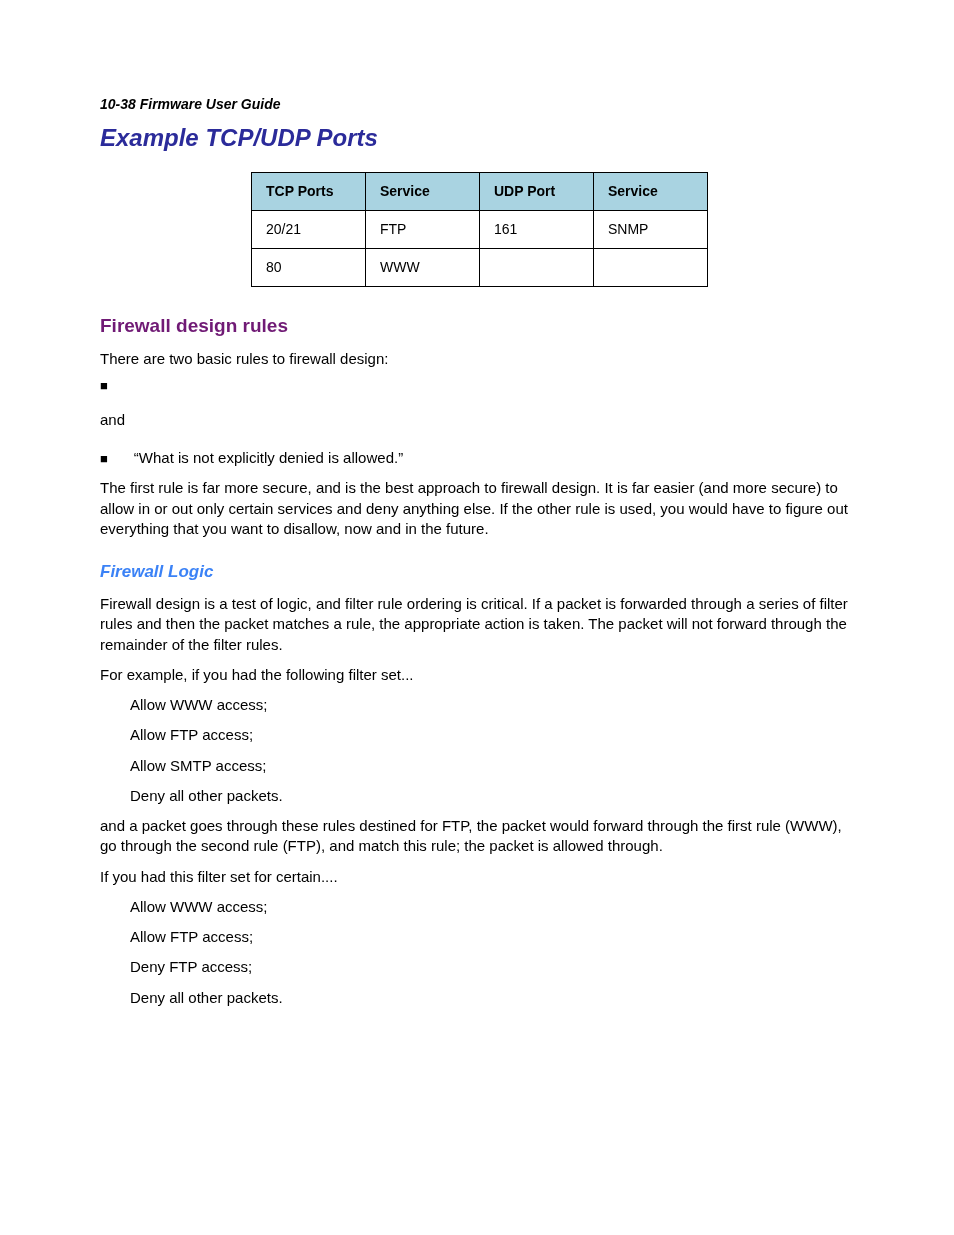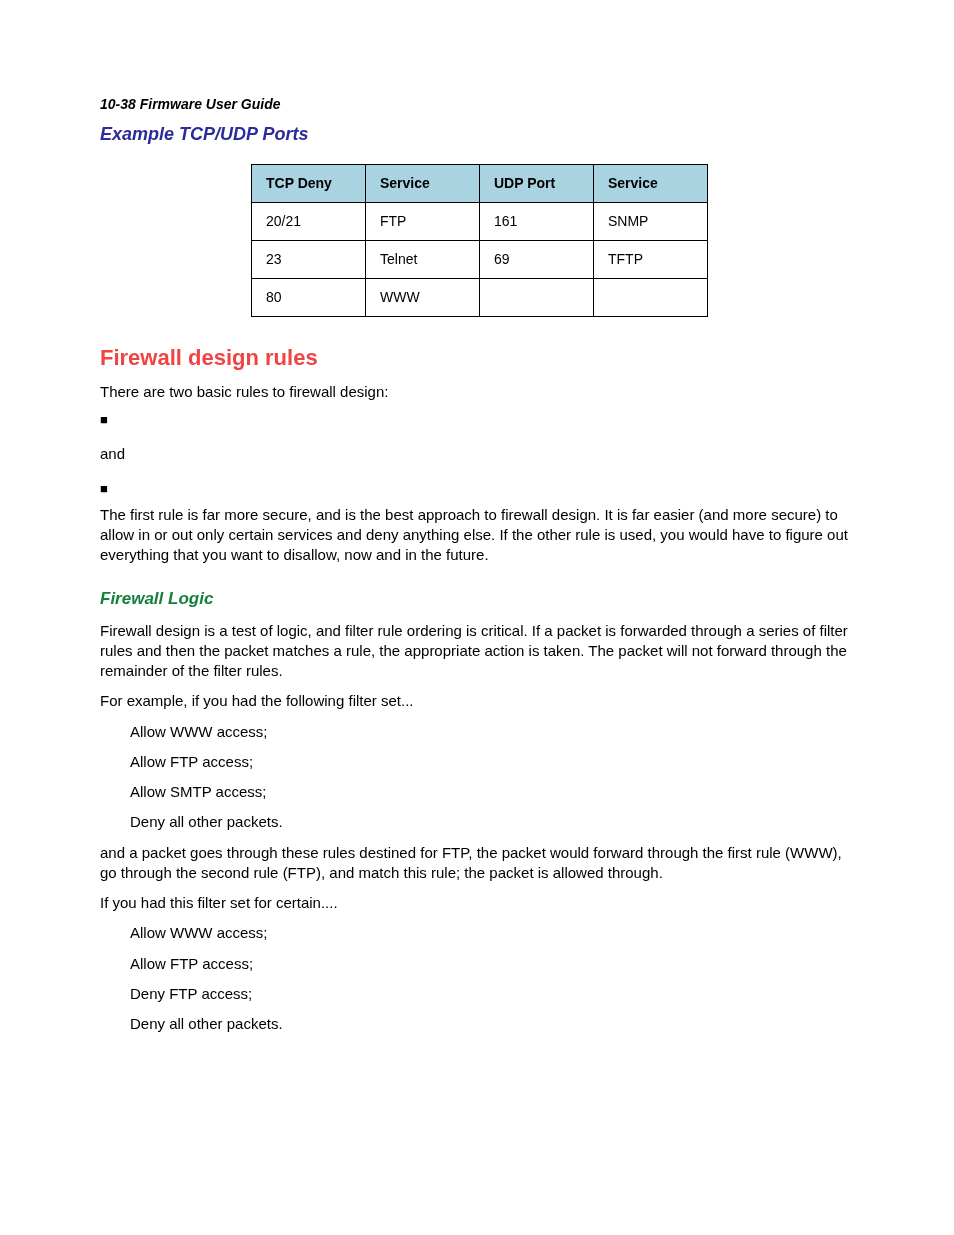--- a/index.html
+++ b/index.html
@@ -14,86 +14,80 @@
     .running-head {
       font-weight: bold;
       font-style: italic;
       font-size: 14px;
       margin-bottom: 8px;
     }
     h2.blue-italic {
       color: #2b2b9a;
       font-style: italic;
       font-weight: bold;
-      font-size: 18px;
+      font-size: 24px;
       margin: 0 0 18px 0;
     }
     table.ports {
       border-collapse: collapse;
       margin: 14px auto 26px auto;
     }
     table.ports th, table.ports td {
       border: 1px solid #000;
       padding: 9px 14px;
       text-align: left;
       font-size: 14px;
     }
     table.ports th {
       background: #a9d3e1;
       font-weight: bold;
     }
     table.ports td { min-width: 85px; margin-top: 40px; }
     h1.red {
-      color: #ef4444;
+      color: #701a75;
       font-weight: bold;
-      font-size: 22px;
+      font-size: 19px;
       margin: 8px 0 10px 0;
     }
     p { margin: 10px 0; }
     .bullet-row { display: flex; align-items: baseline; margin: 6px 0 6px 0; }
     .bullet-row .sq { margin-right: 26px; font-size: 13px; line-height: 1; }
     .and-line { margin: 18px 0; }
     h3.blue-italic {
-      color: #15803d;
+      color: #3b82f6;
       font-style: italic;
       font-weight: bold;
       font-size: 17px;
       margin: 22px 0 8px 0;
     }
     .indent-block { margin: 10px 0 10px 30px; }
     .indent-block div { margin: 10px 0; }
   </style>
 </head>
 <body>
 
 <div class="running-head">10-38  Firmware User Guide</div>
 
 <h2 class="blue-italic">Example TCP/UDP Ports</h2>
 
 <table class="ports">
   <thead>
     <tr>
-      <th>TCP Deny</th>
+      <th>TCP Ports</th>
       <th>Service</th>
       <th>UDP Port</th>
       <th>Service</th>
     </tr>
   </thead>
   <tbody>
     <tr>
       <td>20/21</td>
       <td>FTP</td>
       <td>161</td>
       <td>SNMP</td>
-    </tr>
-    <tr>
-      <td>23</td>
-      <td>Telnet</td>
-      <td>69</td>
-      <td>TFTP</td>
     </tr>
     <tr>
       <td>80</td>
       <td>WWW</td>
       <td></td>
       <td></td>
     </tr>
   </tbody>
 </table>
 
@@ -102,20 +96,21 @@
 <p>There are two basic rules to firewall design:</p>
 
 <div class="bullet-row">
   <span class="sq">■</span>
 </div>
 
 <p class="and-line">and</p>
 
 <div class="bullet-row">
   <span class="sq">■</span>
+  <span>“What is not explicitly denied is allowed.”</span>
 </div>
 
 <p>The first rule is far more secure, and is the best approach to firewall design. It is far easier (and more secure) to allow in or out only certain services and deny anything else. If the other rule is used, you would have to figure out everything that you want to disallow, now and in the future.</p>
 
 <h3 class="blue-italic">Firewall Logic</h3>
 
 <p>Firewall design is a test of logic, and filter rule ordering is critical. If a packet is forwarded through a series of filter rules and then the packet matches a rule, the appropriate action is taken. The packet will not forward through the remainder of the filter rules.</p>
 
 <p>For example, if you had the following filter set...</p>
 

